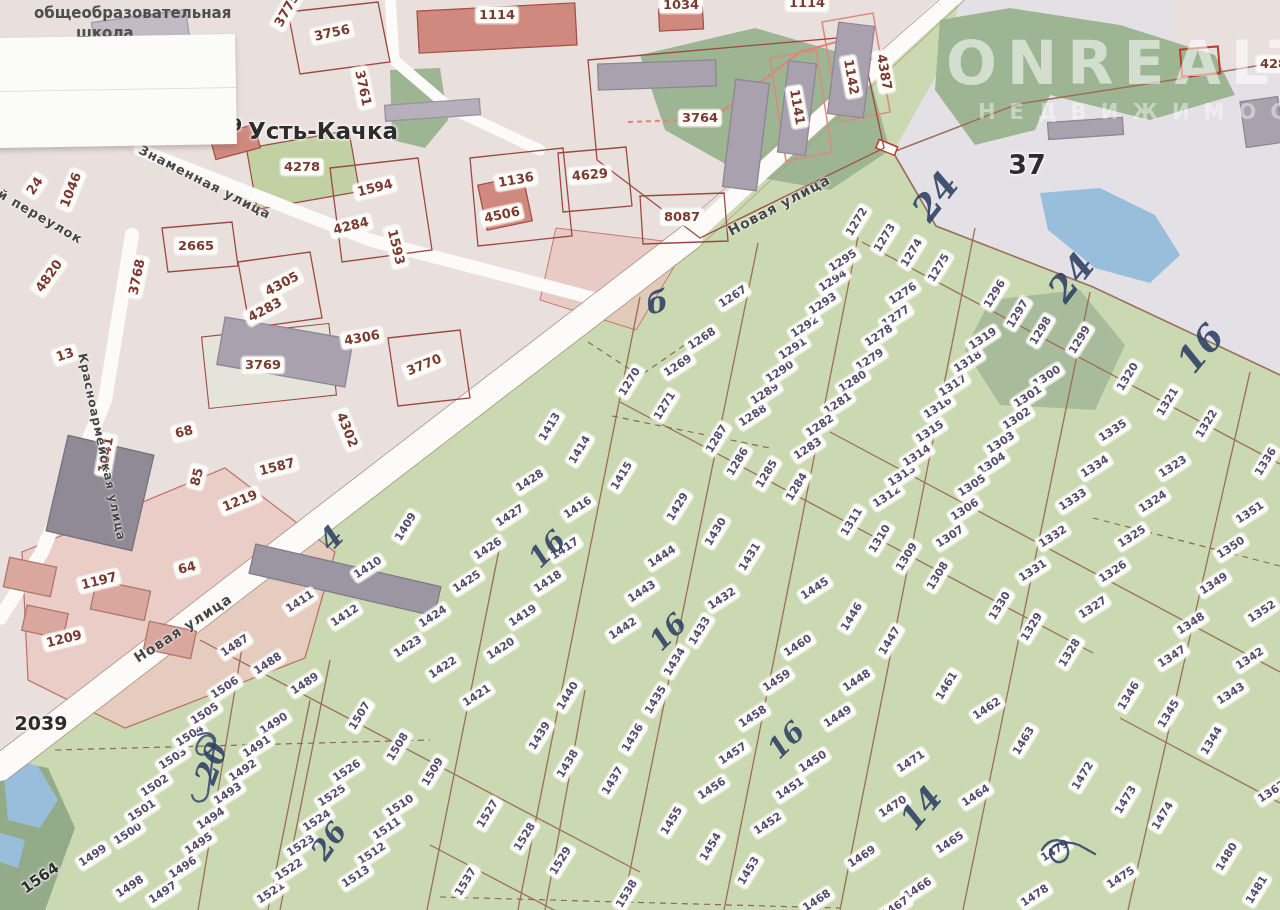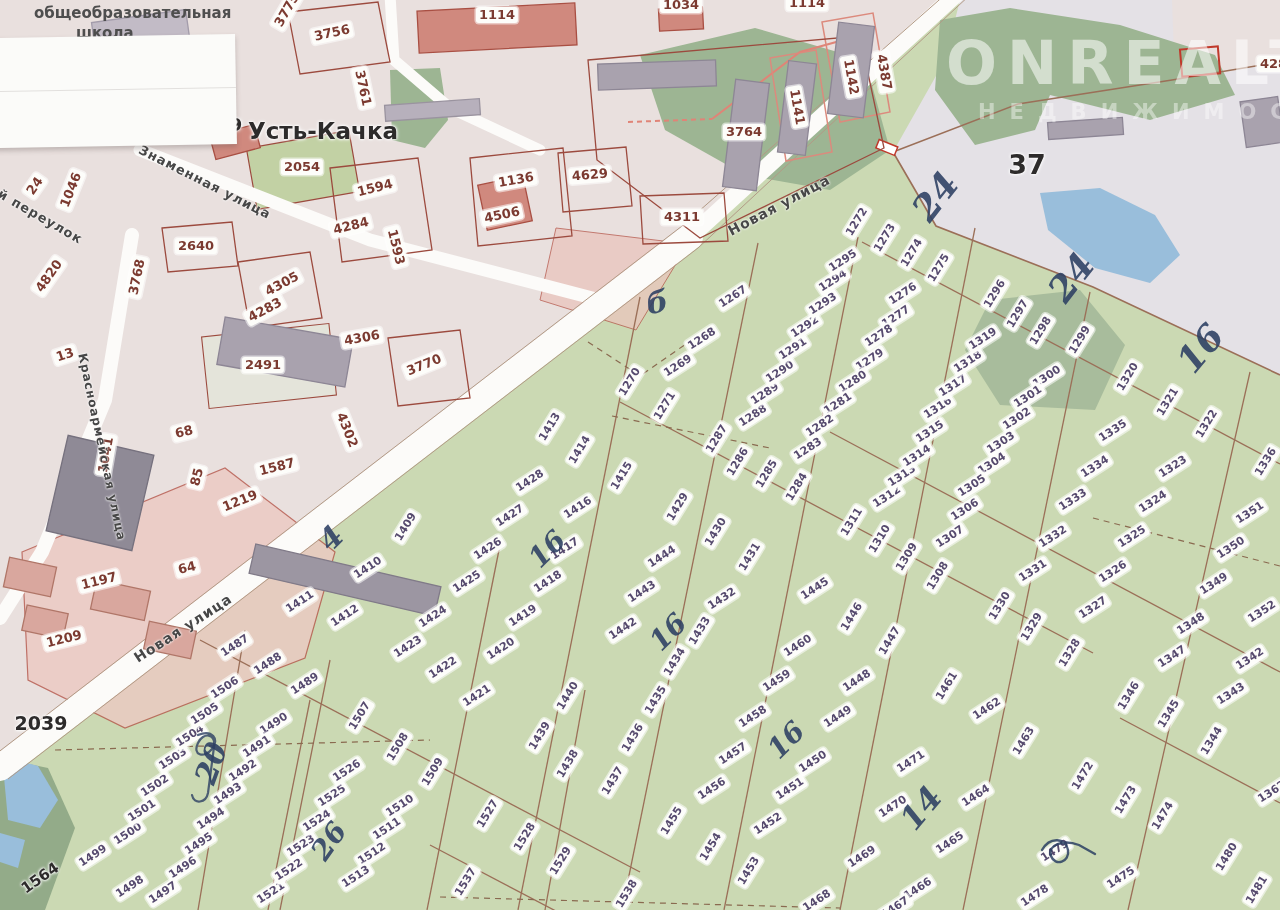--- a/index.html
+++ b/index.html
@@ -334,38 +334,38 @@
       <div class="lbl" style="left: 627px; top: 894px; transform: translate(-50%, -50%) rotate(-58deg);">1538</div>
       <div class="lbl u" style="left: 287px; top: 10px; transform: translate(-50%, -50%) rotate(-60deg);">3775</div>
       <div class="lbl u" style="left: 332px; top: 33px; transform: translate(-50%, -50%) rotate(-12deg);">3756</div>
       <div class="lbl u" style="left: 363px; top: 88px; transform: translate(-50%, -50%) rotate(78deg);">3761</div>
       <div class="lbl u" style="left: 497px; top: 15px; transform: translate(-50%, -50%) rotate(0deg);">1114</div>
       <div class="lbl u" style="left: 681px; top: 5px; transform: translate(-50%, -50%) rotate(0deg);">1034</div>
       <div class="lbl u" style="left: 807px; top: 3px; transform: translate(-50%, -50%) rotate(0deg);">1114</div>
       <div class="lbl u" style="left: 884px; top: 72px; transform: translate(-50%, -50%) rotate(80deg);">4387</div>
       <div class="lbl u" style="left: 851px; top: 77px; transform: translate(-50%, -50%) rotate(80deg);">1142</div>
       <div class="lbl u" style="left: 797px; top: 107px; transform: translate(-50%, -50%) rotate(80deg);">1141</div>
-      <div class="lbl u" style="left: 700px; top: 132px; transform: translate(-50%, -50%) rotate(0deg); margin-left: 44px;">3764</div>
+      <div class="lbl u" style="left: 700px; top: 118px; transform: translate(-50%, -50%) rotate(0deg);">3764</div>
       <div class="lbl u" style="left: 590px; top: 175px; transform: translate(-50%, -50%) rotate(-5deg);">4629</div>
       <div class="lbl u" style="left: 516px; top: 180px; transform: translate(-50%, -50%) rotate(-10deg);">1136</div>
       <div class="lbl u" style="left: 502px; top: 215px; transform: translate(-50%, -50%) rotate(-12deg);">4506</div>
-      <div class="lbl u" style="left: 682px; top: 217px; transform: translate(-50%, -50%) rotate(0deg);">4311</div>
-      <div class="lbl u" style="left: 302px; top: 167px; transform: translate(-50%, -50%) rotate(0deg);">2054</div>
+      <div class="lbl u" style="left: 682px; top: 217px; transform: translate(-50%, -50%) rotate(0deg);">8087</div>
+      <div class="lbl u" style="left: 302px; top: 167px; transform: translate(-50%, -50%) rotate(0deg);">4278</div>
       <div class="lbl u" style="left: 375px; top: 188px; transform: translate(-50%, -50%) rotate(-14deg);">1594</div>
       <div class="lbl u" style="left: 351px; top: 226px; transform: translate(-50%, -50%) rotate(-14deg);">4284</div>
       <div class="lbl u" style="left: 396px; top: 247px; transform: translate(-50%, -50%) rotate(76deg);">1593</div>
       <div class="lbl u" style="left: 35px; top: 186px; transform: translate(-50%, -50%) rotate(-55deg);">24</div>
       <div class="lbl u" style="left: 71px; top: 190px; transform: translate(-50%, -50%) rotate(-68deg);">1046</div>
       <div class="lbl u" style="left: 49px; top: 276px; transform: translate(-50%, -50%) rotate(-55deg);">4820</div>
       <div class="lbl u" style="left: 137px; top: 277px; transform: translate(-50%, -50%) rotate(-78deg);">3768</div>
-      <div class="lbl u" style="left: 196px; top: 246px; transform: translate(-50%, -50%) rotate(0deg);">2640</div>
+      <div class="lbl u" style="left: 196px; top: 246px; transform: translate(-50%, -50%) rotate(0deg);">2665</div>
       <div class="lbl u" style="left: 282px; top: 284px; transform: translate(-50%, -50%) rotate(-28deg);">4305</div>
       <div class="lbl u" style="left: 265px; top: 310px; transform: translate(-50%, -50%) rotate(-28deg);">4283</div>
       <div class="lbl u" style="left: 65px; top: 355px; transform: translate(-50%, -50%) rotate(-18deg);">13</div>
-      <div class="lbl u" style="left: 263px; top: 365px; transform: translate(-50%, -50%) rotate(0deg);">2491</div>
+      <div class="lbl u" style="left: 263px; top: 365px; transform: translate(-50%, -50%) rotate(0deg);">3769</div>
       <div class="lbl u" style="left: 362px; top: 338px; transform: translate(-50%, -50%) rotate(-10deg);">4306</div>
       <div class="lbl u" style="left: 424px; top: 365px; transform: translate(-50%, -50%) rotate(-22deg);">3770</div>
       <div class="lbl u" style="left: 347px; top: 430px; transform: translate(-50%, -50%) rotate(68deg);">4302</div>
       <div class="lbl u" style="left: 184px; top: 432px; transform: translate(-50%, -50%) rotate(-14deg);">68</div>
       <div class="lbl u" style="left: 106px; top: 455px; transform: translate(-50%, -50%) rotate(-80deg);">1041</div>
       <div class="lbl u" style="left: 197px; top: 477px; transform: translate(-50%, -50%) rotate(-76deg);">85</div>
       <div class="lbl u" style="left: 277px; top: 467px; transform: translate(-50%, -50%) rotate(-14deg);">1587</div>
       <div class="lbl u" style="left: 240px; top: 501px; transform: translate(-50%, -50%) rotate(-22deg);">1219</div>
       <div class="lbl u" style="left: 187px; top: 568px; transform: translate(-50%, -50%) rotate(-14deg);">64</div>
       <div class="lbl u" style="left: 99px; top: 581px; transform: translate(-50%, -50%) rotate(-14deg);">1197</div>

